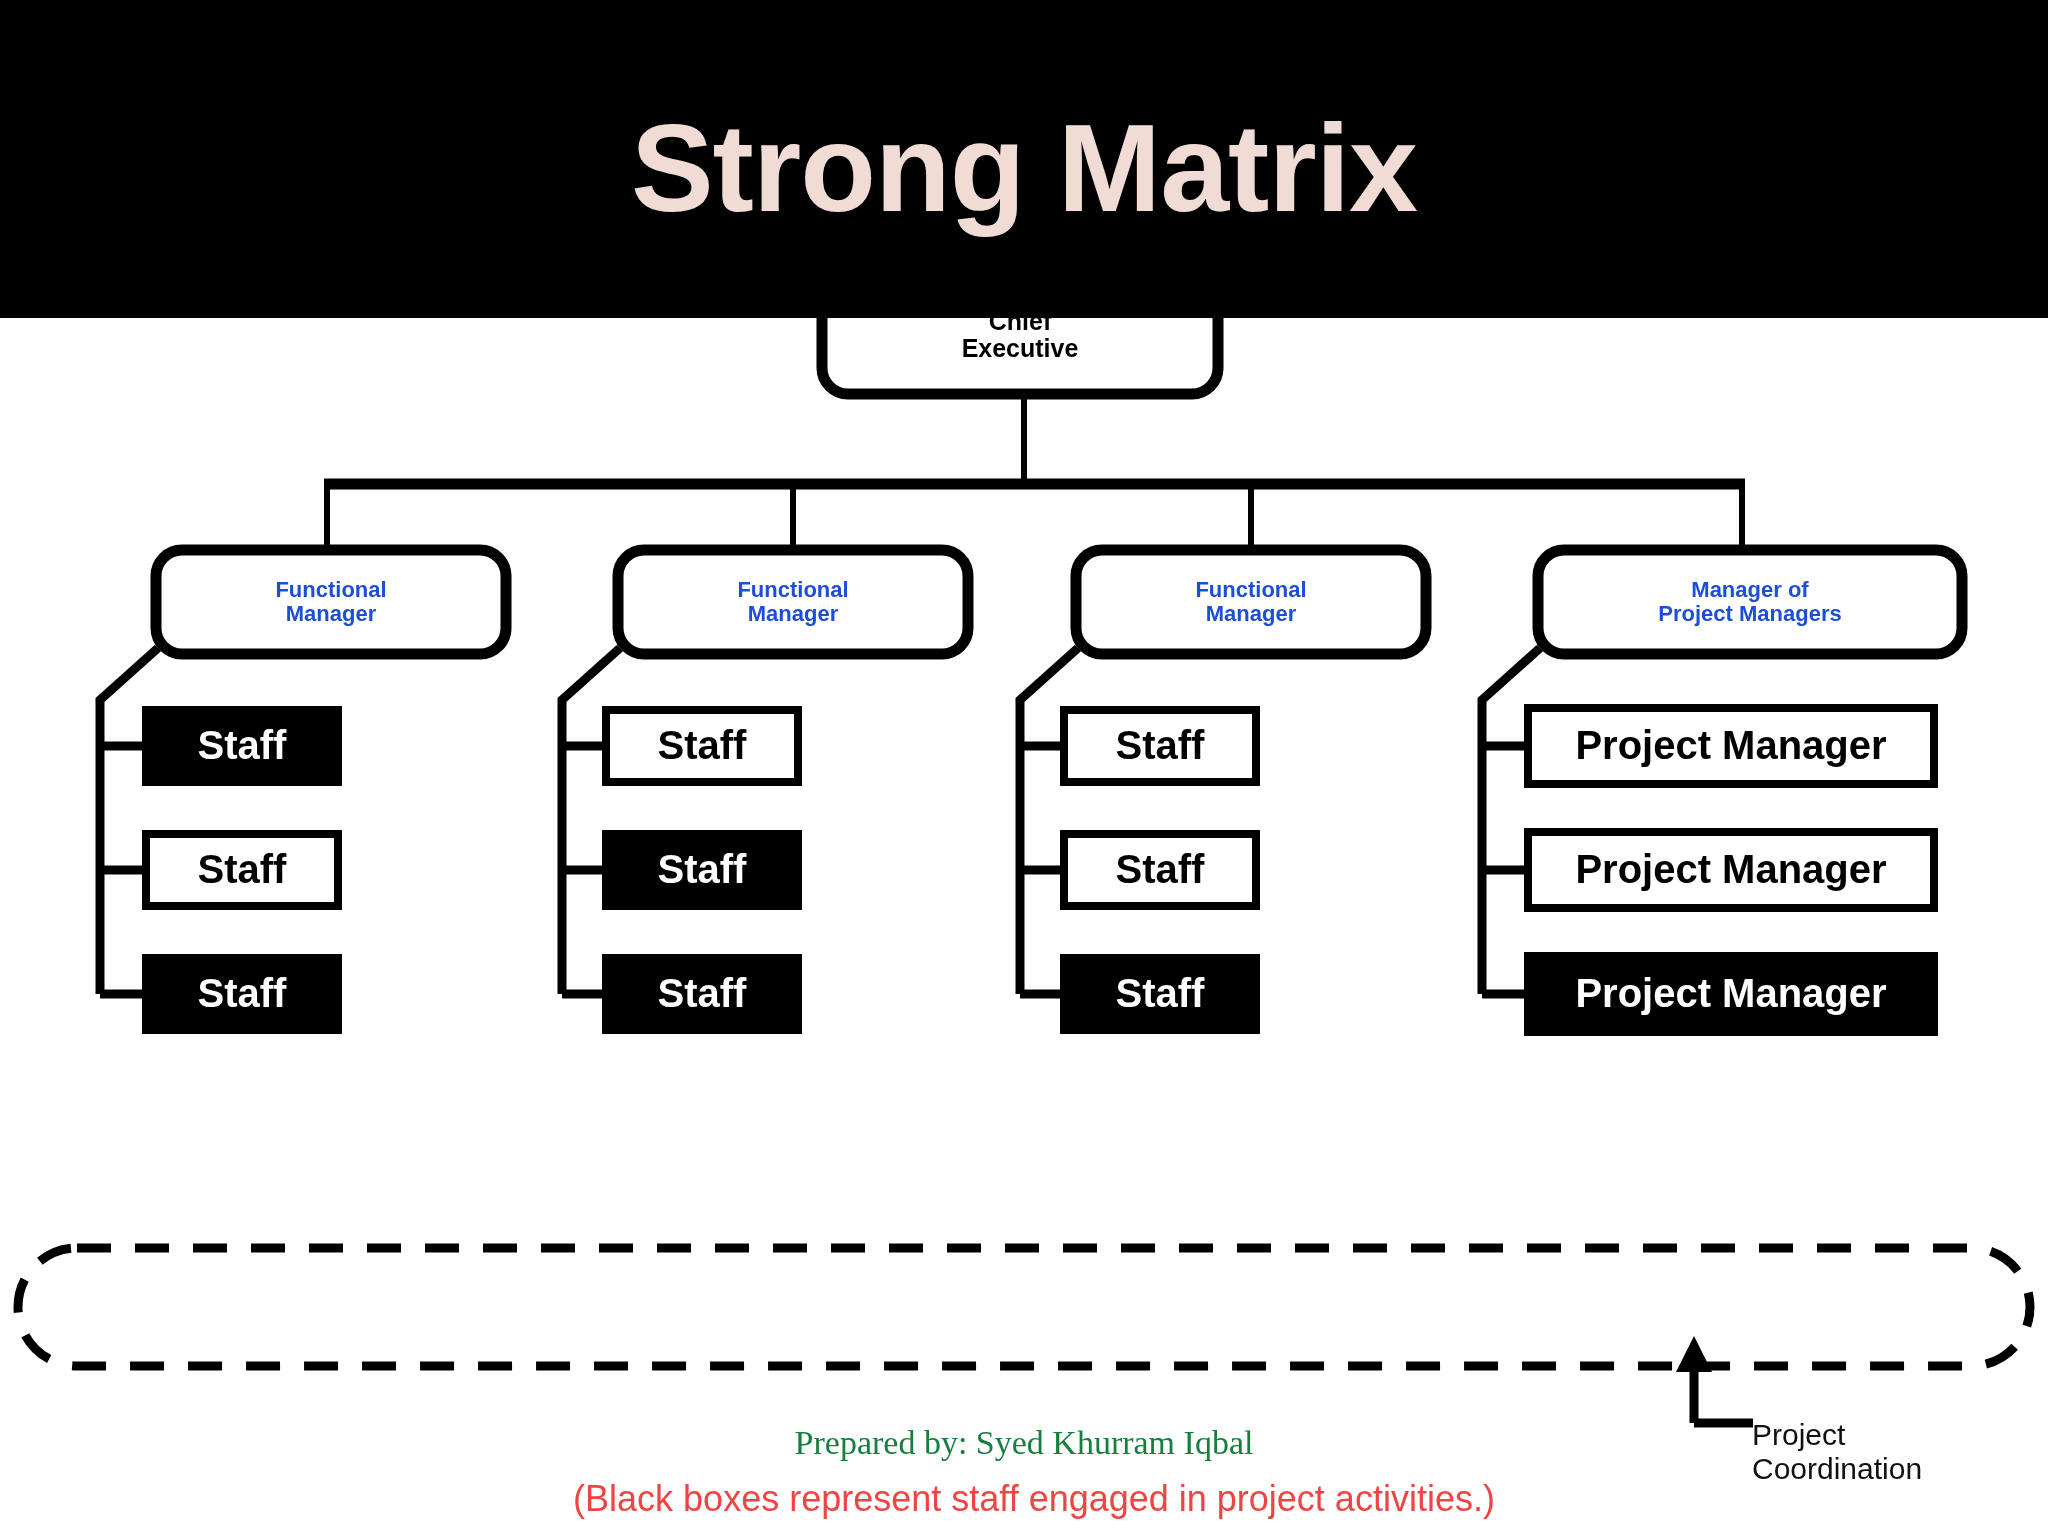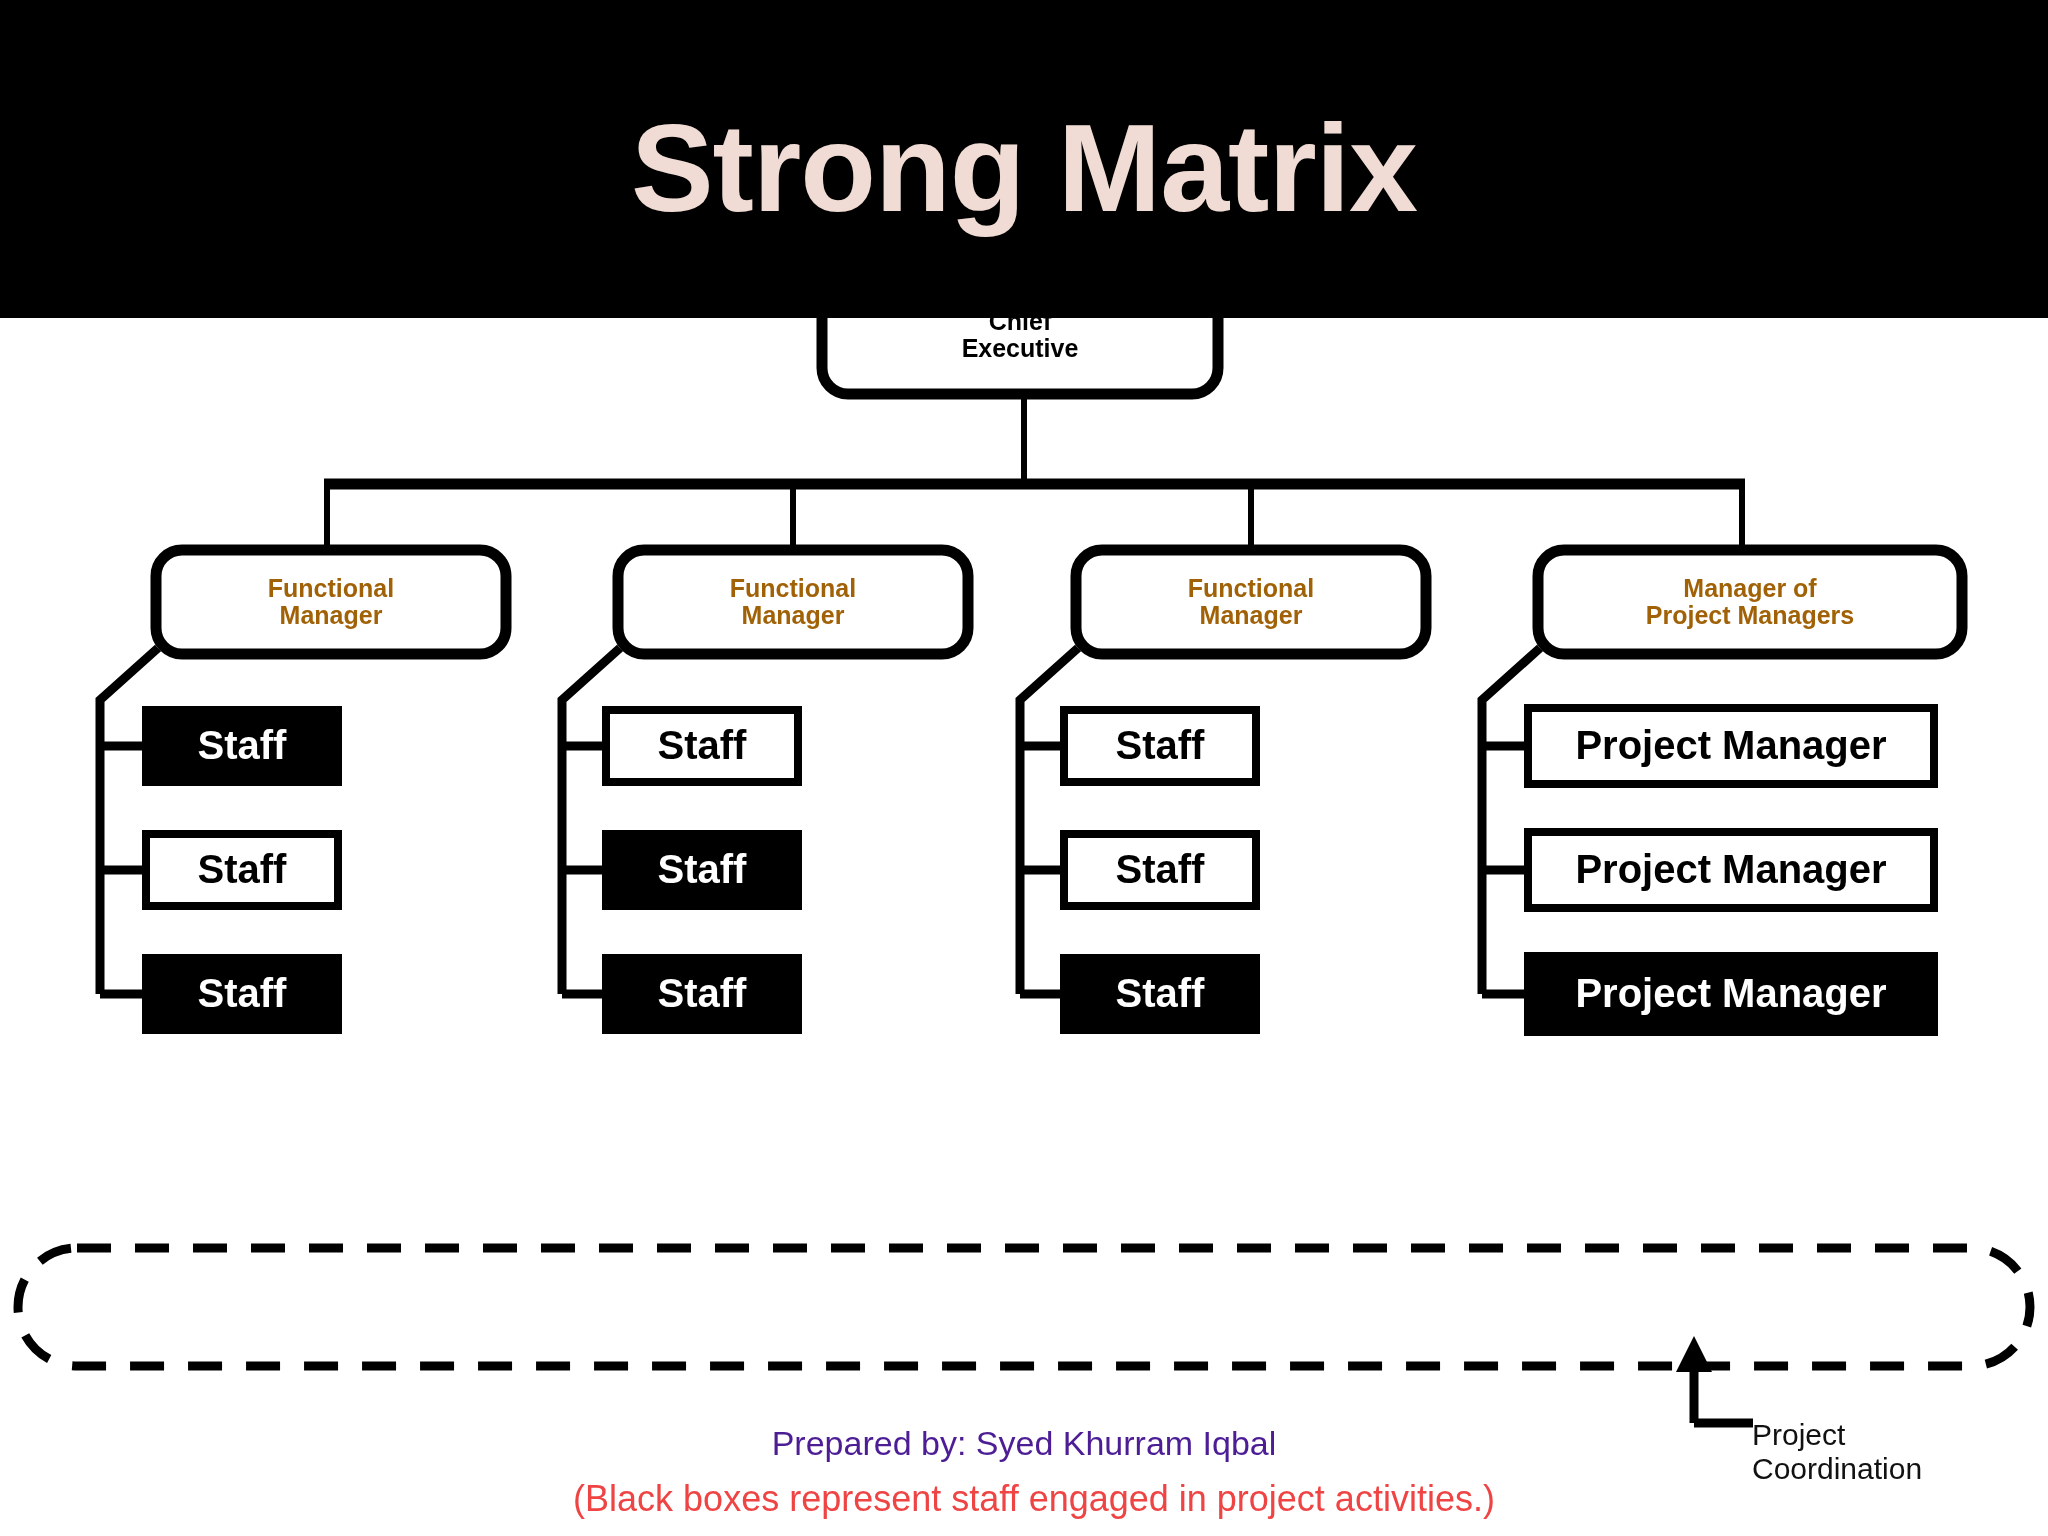--- a/index.html
+++ b/index.html
@@ -36,38 +36,39 @@
   .node-label{
     position:absolute;
     display:flex;align-items:center;justify-content:center;
     text-align:center;
     font-weight:bold;
     line-height:1.08;
     pointer-events:none;
     white-space:pre-line;
   }
   .lbl-top{font-size:25px;color:#000;}
-  .lbl-mgr{font-size:25px;color:#a16207;}
+  .lbl-mgr{font-size:22px;color:#1d4ed8;}
   .lbl-leaf{font-size:40px;}
   .leaf-dark{color:#ffffff;}
   .leaf-light{color:#000000;}
 
   .annot{
     position:absolute;
     font-size:30px;
     line-height:1.12;
     color:#111111;
     font-weight:normal;
     white-space:pre-line;
   }
 
   .caption-prepared{
     position:absolute;left:0;width:2048px;text-align:center;
-    font-size:34px;color:#4c1d95;font-weight:normal;
+    font-size:34px;color:#15803d;font-weight:normal;
     white-space:nowrap;
+    font-family:Liberation Serif, serif;
   }
   .caption-note{
     position:absolute;left:10px;width:2048px;text-align:center;
     font-size:36px;color:#ef4444;font-weight:normal;
     white-space:nowrap;
   }
 </style>
 </head>
 <body>
 

